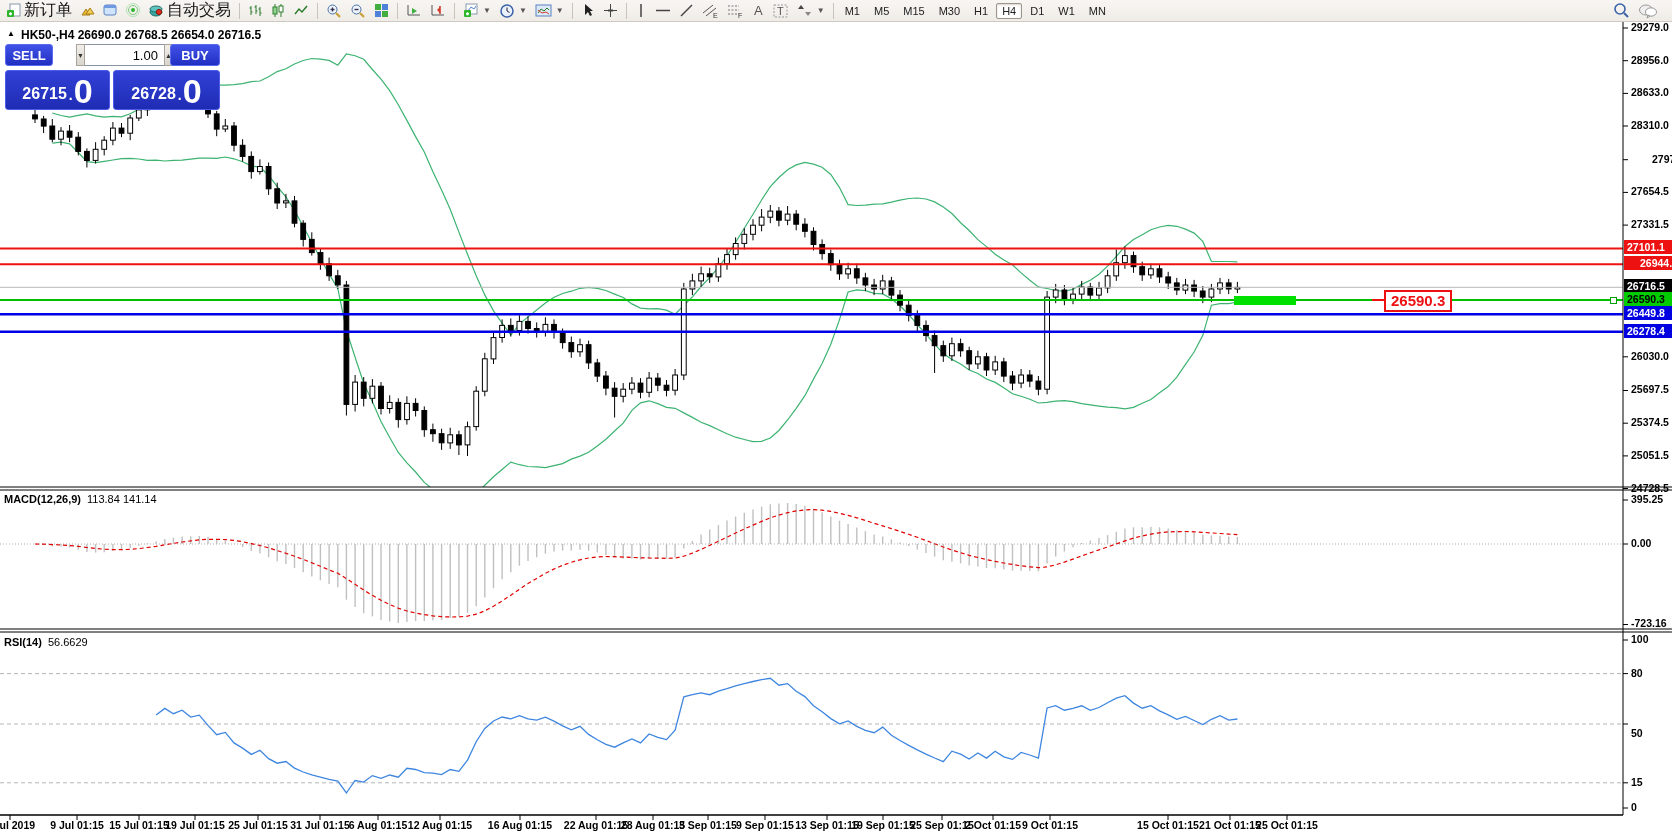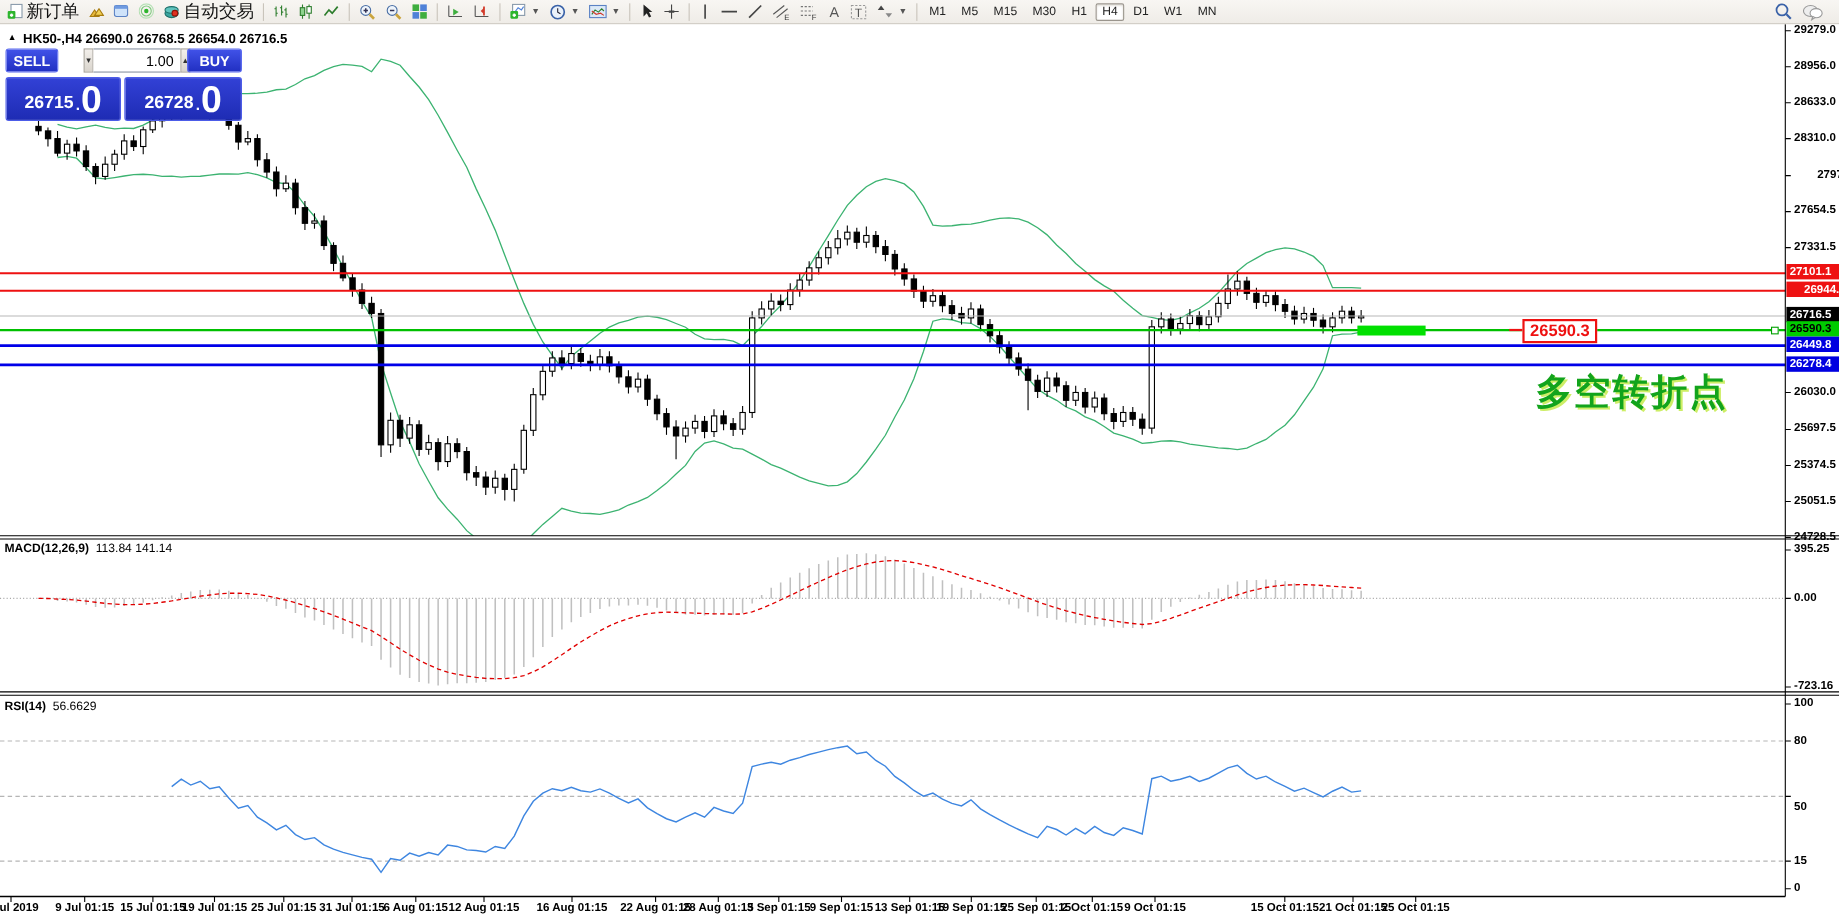--- a/index.html
+++ b/index.html
@@ -855,21 +855,20 @@
     <span class="indicator-name">MACD(12,26,9)</span><span class="indicator-vals">113.84 141.14</span>
   </div>
   <div class="pane-label" style="left:4px;top:636px;">
     <span class="indicator-name">RSI(14)</span><span class="indicator-vals">56.6629</span>
   </div>
 
   <div id="highlight"></div>
   <div id="line-handle"></div>
   <div id="callout-dash"></div>
   <div id="callout">26590.3</div>
-  <div id="annotation">多空转折点</div>
 
 <div class="tick-label" style="left: 1631px; top: 20.9717px;">29279.0</div>
     <div class="tick-label" style="left: 1631px; top: 53.664px;">28956.0</div>
     <div class="tick-label" style="left: 1631px; top: 86.3563px;">28633.0</div>
     <div class="tick-label" style="left: 1631px; top: 119.049px;">28310.0</div>
     <div class="tick-label" style="left: 1628px; top: 152.702px; margin-left: 24px;">27977.5</div>
     <div class="tick-label" style="left: 1631px; top: 185.395px;">27654.5</div>
     <div class="tick-label" style="left: 1631px; top: 218.087px;">27331.5</div>
     <div class="tick-label" style="left: 1631px; top: 349.818px;">26030.0</div>
     <div class="tick-label" style="left: 1631px; top: 383.472px;">25697.5</div>

